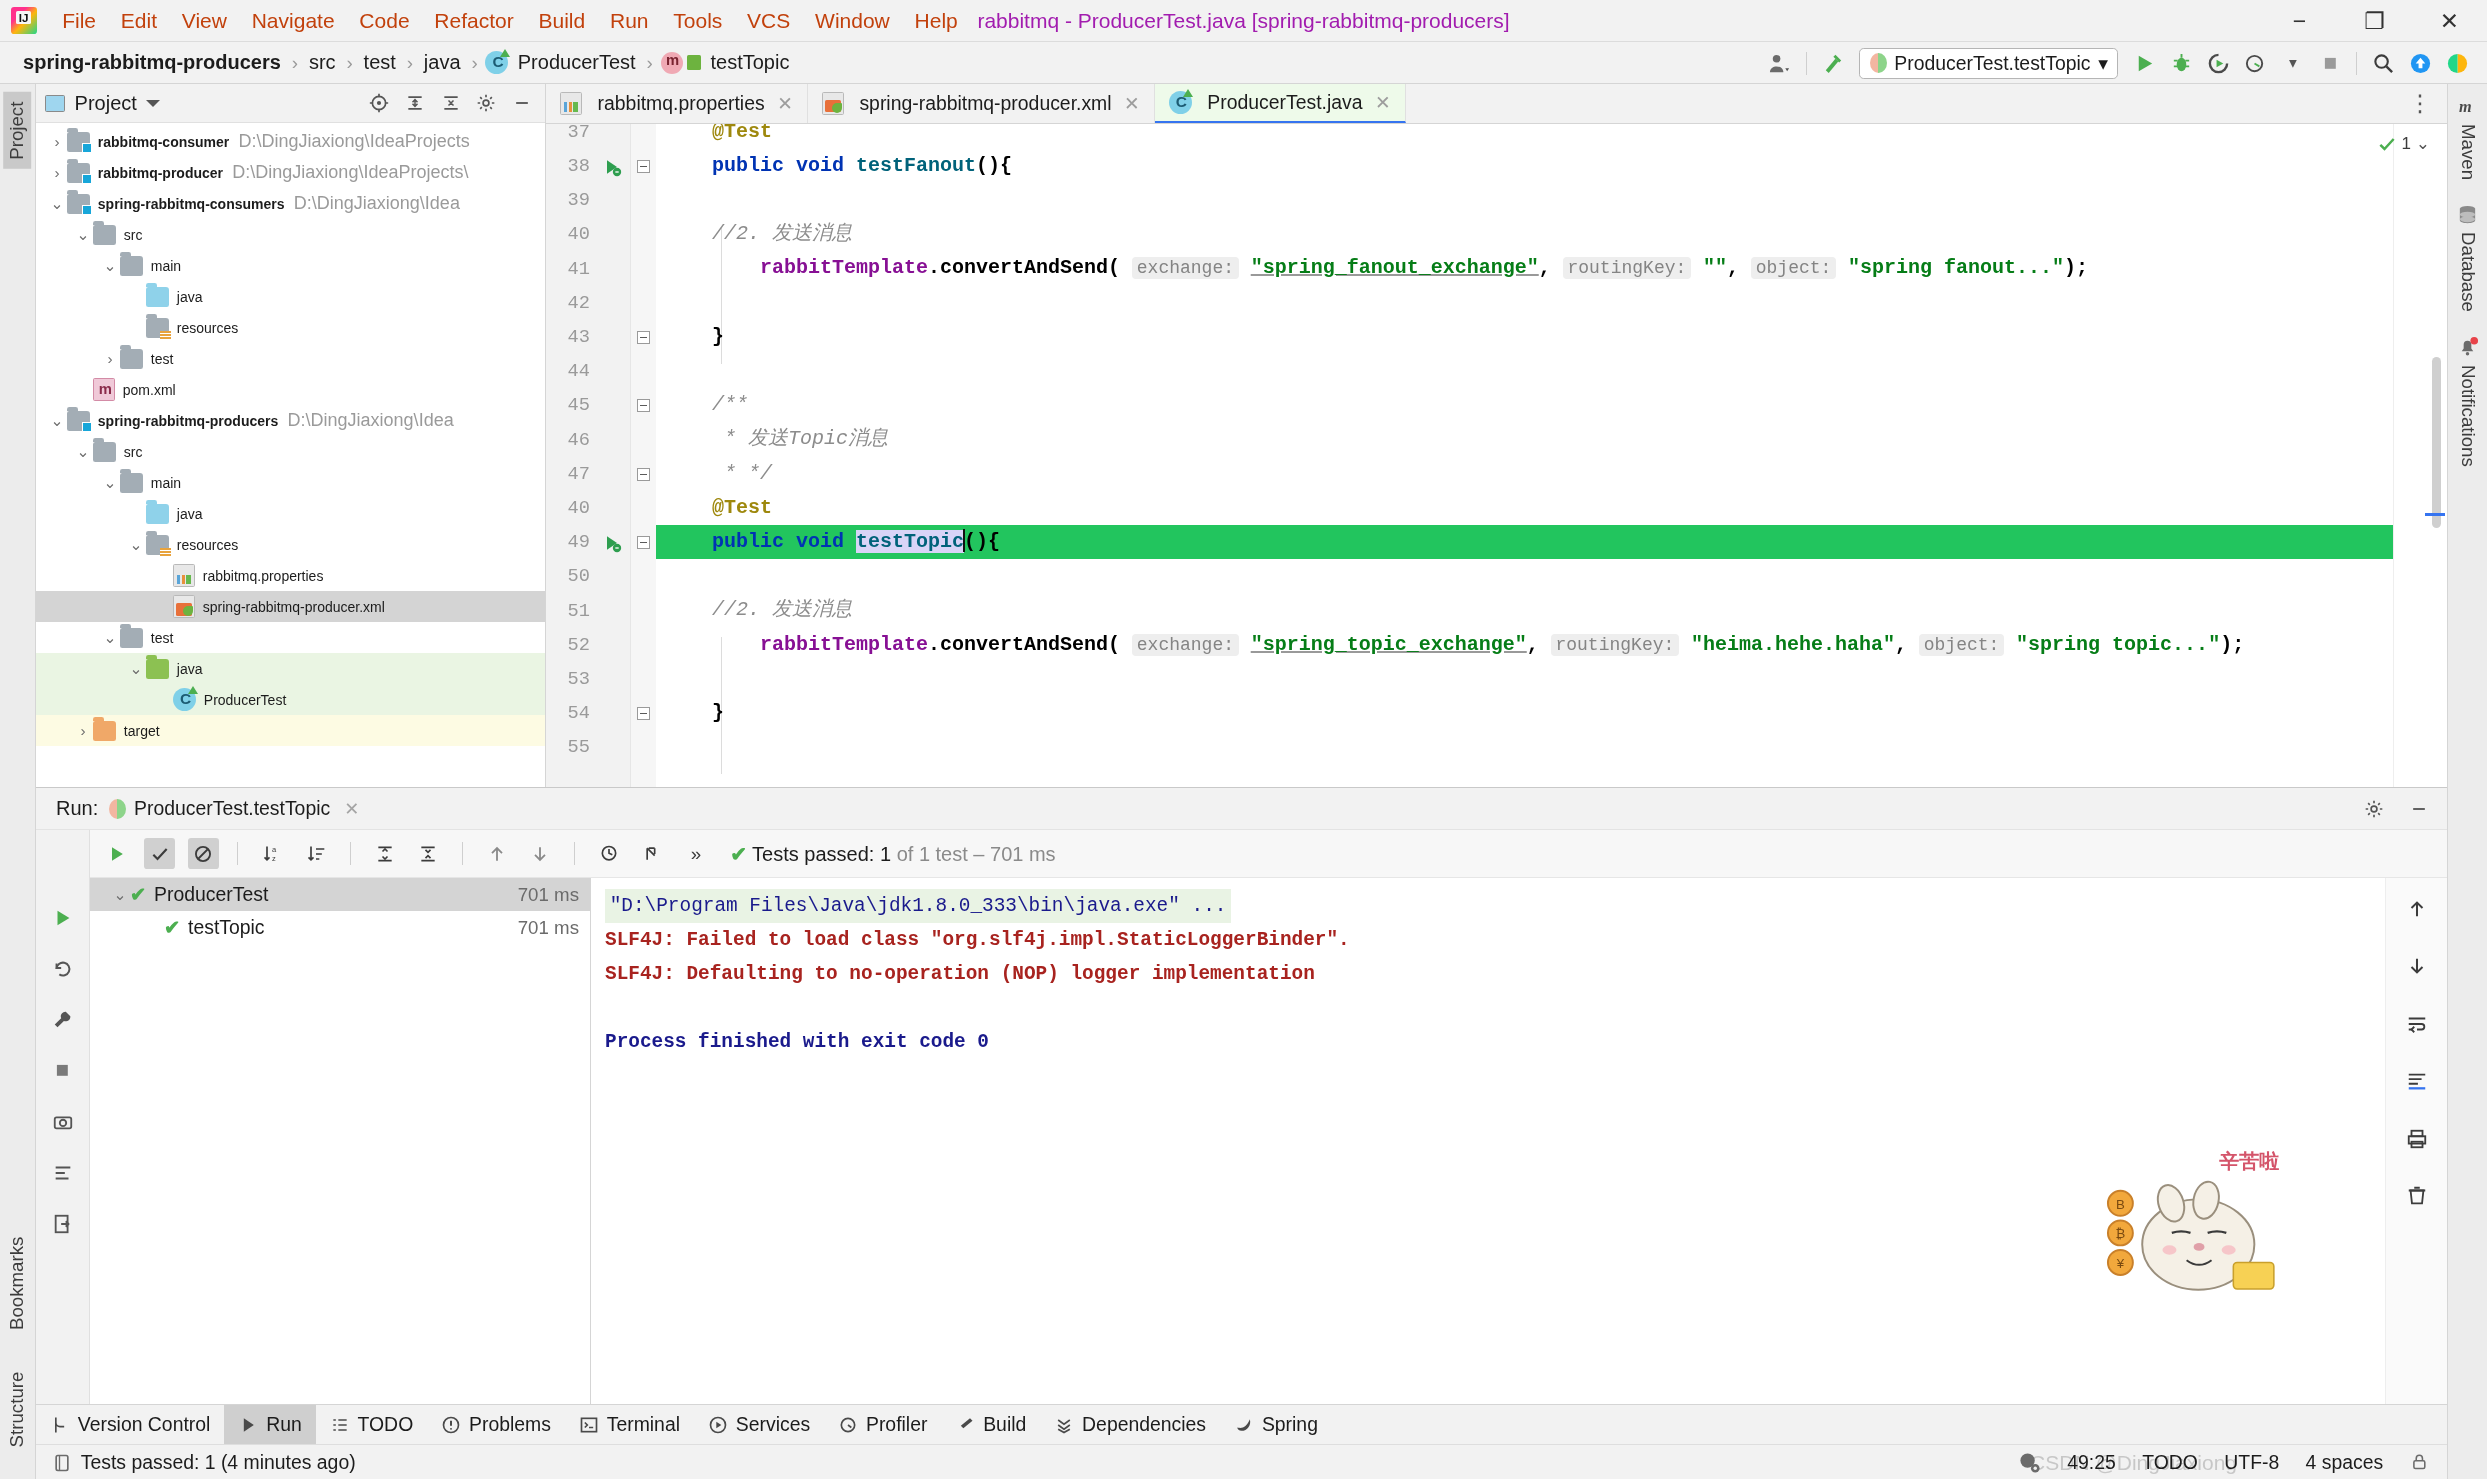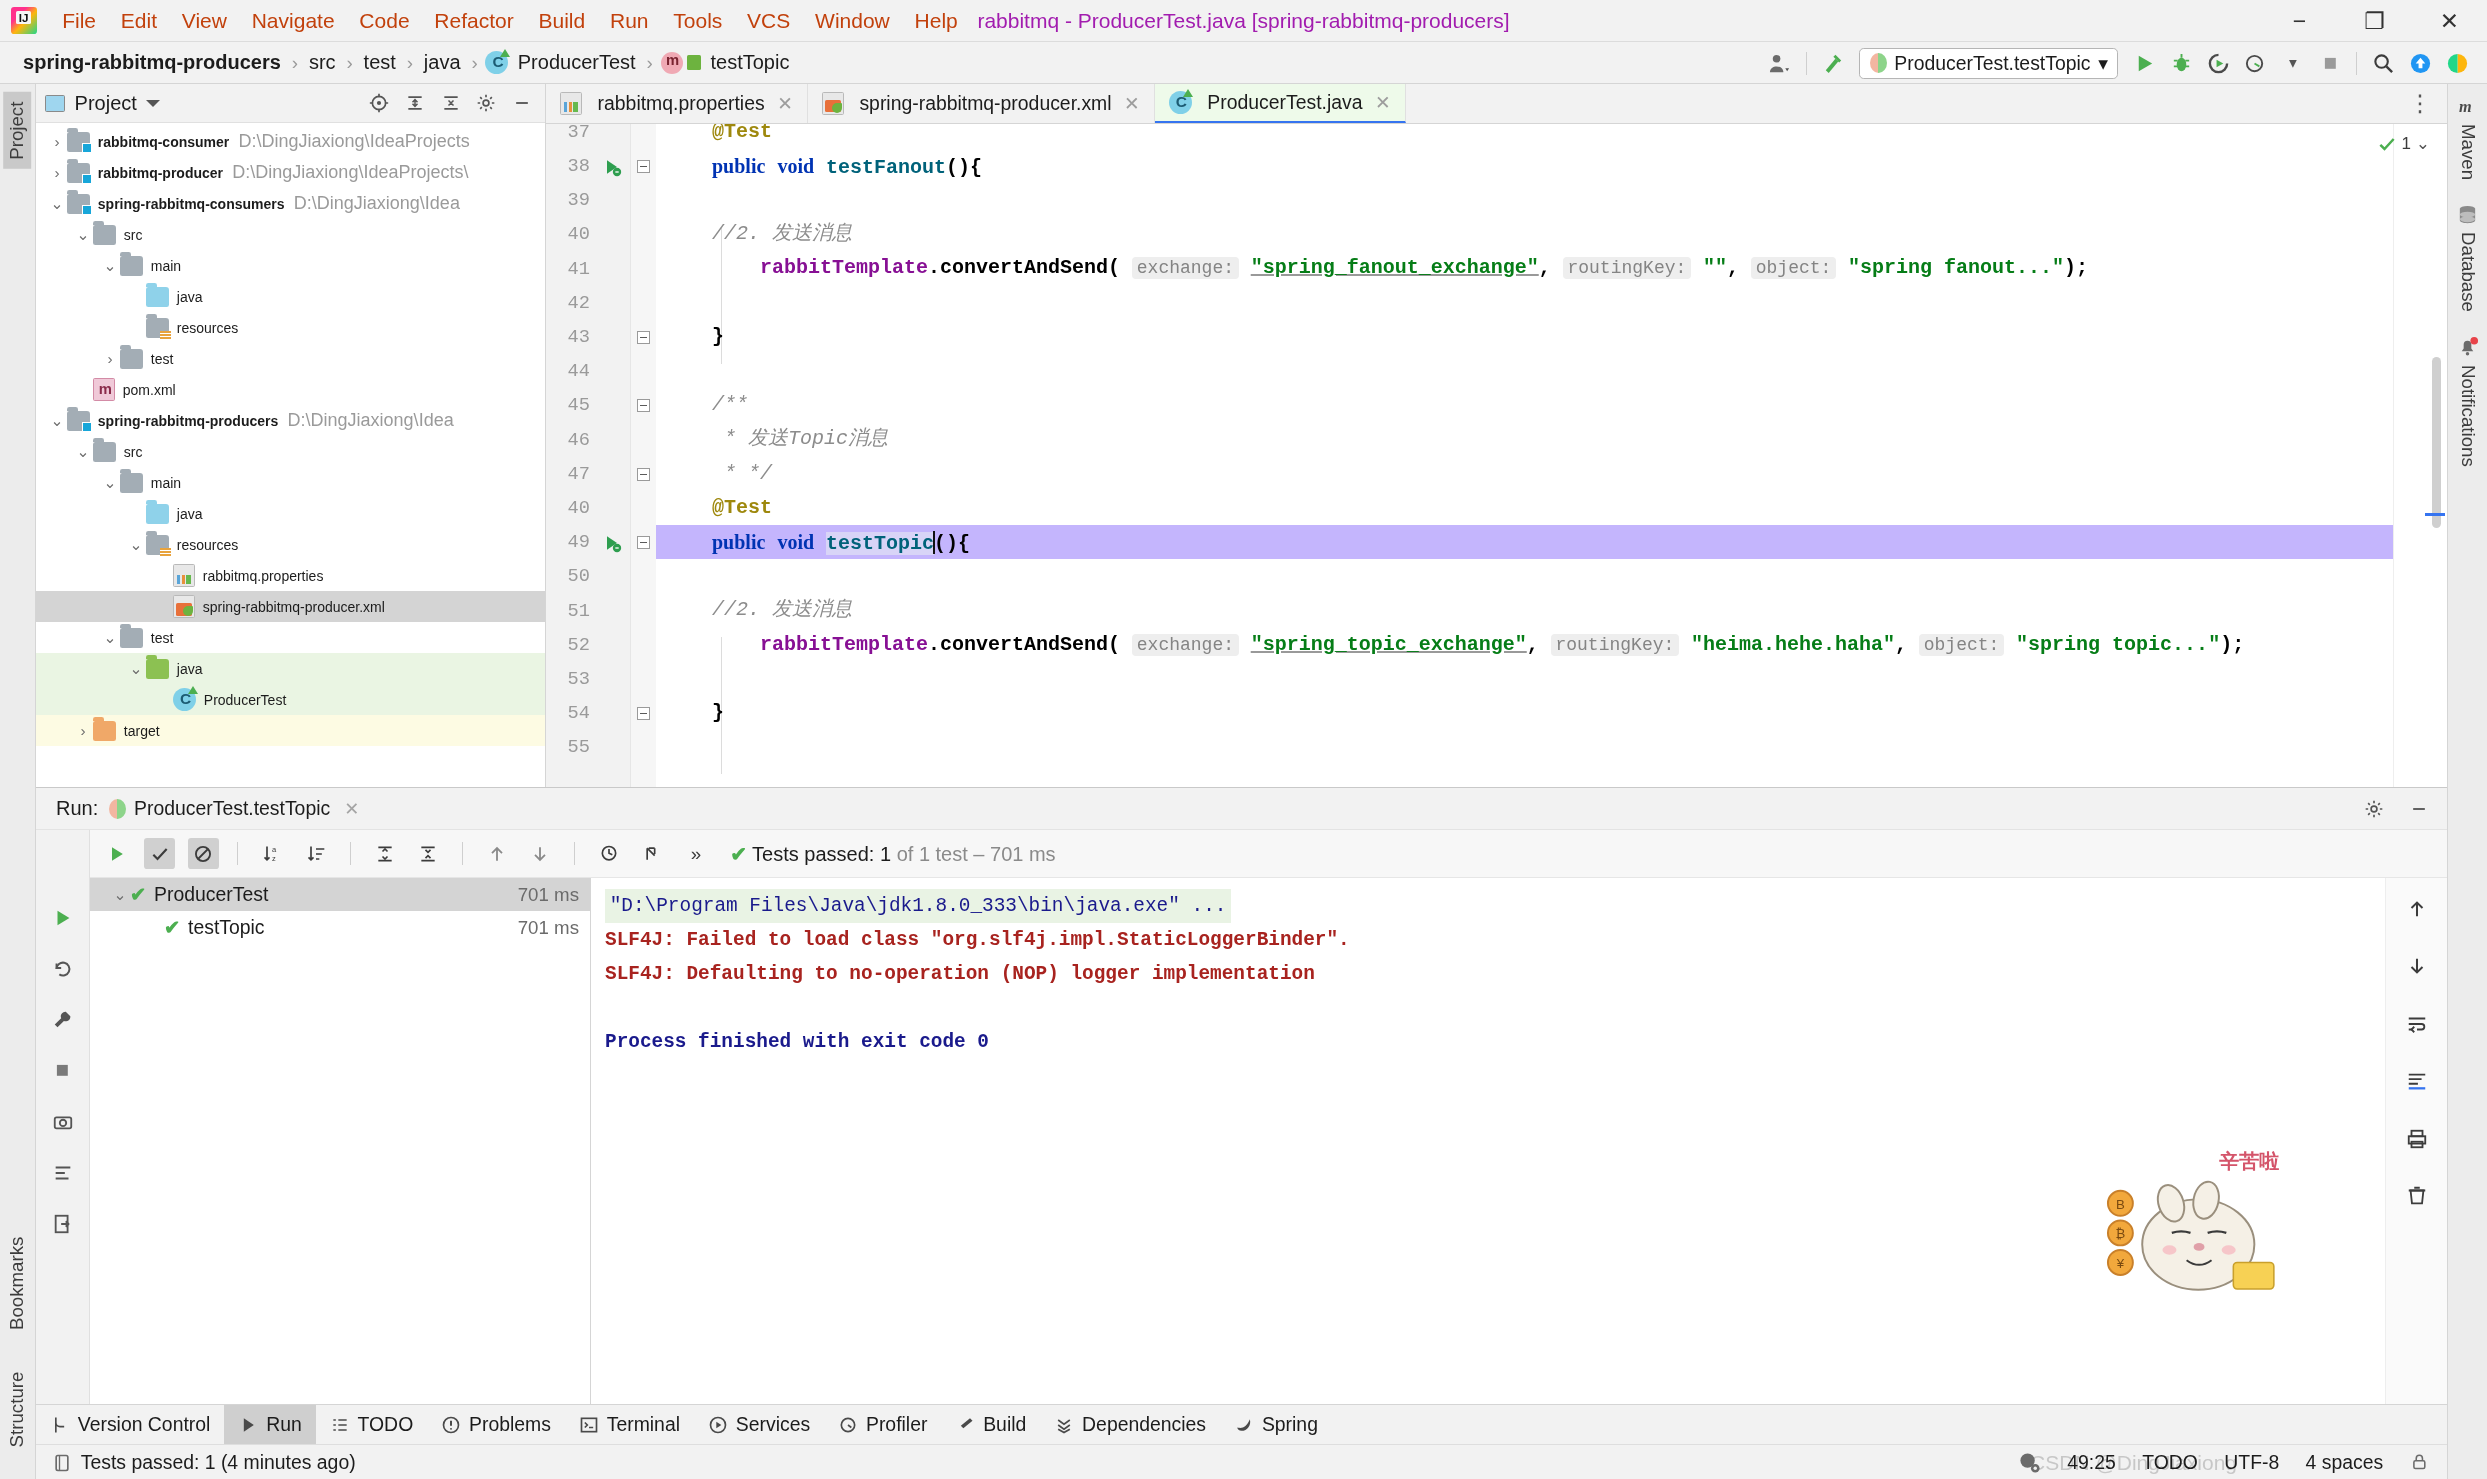--- a/index.html
+++ b/index.html
@@ -138,22 +138,22 @@
   .gutter { width: 85px; flex: 0 0 85px; background: #f2f2f2; border-right: 0.8px solid #e6e6e6;
             position: relative; }
   .lnum { position: absolute; right: 40px; font-size: 18.7px; color: #9a9a9a; font-family:"Liberation Mono", monospace; }
   .gicon { position: absolute; left: 56px; }
   .foldcol { width: 25px; flex: 0 0 25px; background:#f6f6f6; position:relative; }
   .fold { position:absolute; left: 6.2px; width: 13.2px; height: 13.2px; border:0.8px solid #9a9a9a; background:#fff; }
   .fold::after { content:""; position:absolute; left:2.3px; top:5.4px; width:7px; height:0.8px; background:#5a5a5a; }
   .codearea { flex: 1 1 auto; position: relative; font-family: "Liberation Mono", monospace;
               font-size: 20px; line-height: 34px; overflow: hidden; }
   .cline { position: absolute; left: 0; right: 0; height: 34px; white-space: pre; padding-left: 56px; }
-  .hl-line { background: #c4b5fd; }
-  .kw { color: #0033b3; font-weight: bold; font-family: Liberation Serif, serif; }
+  .hl-line { background: #22c55e; }
+  .kw { color: #0033b3; font-weight: bold; }
   .mname { color: #00627a; font-weight: bold; }
   .anno { color: #9e880d; font-weight: bold; }
   .cmt { color: #8c8c8c; font-style: italic; }
   .str { color: #067d17; font-weight: bold; }
   .fld { color: #871094; font-weight: bold; }
   .mcall { color: #000; font-weight: bold; }
   .hint { color: #848484; background: #eeeeee; border-radius: 3.9px; padding: 0.8px 4.7px; font-size: 18px; }
   .ulink { text-decoration: underline; text-decoration-color:#999; }
   .sel-tok { background: #d8d4f7; }
   .caret-i { display:inline-block; width:1.6px; height:23px; background:#111; vertical-align:-4.7px; margin:0 -0.8px; }

